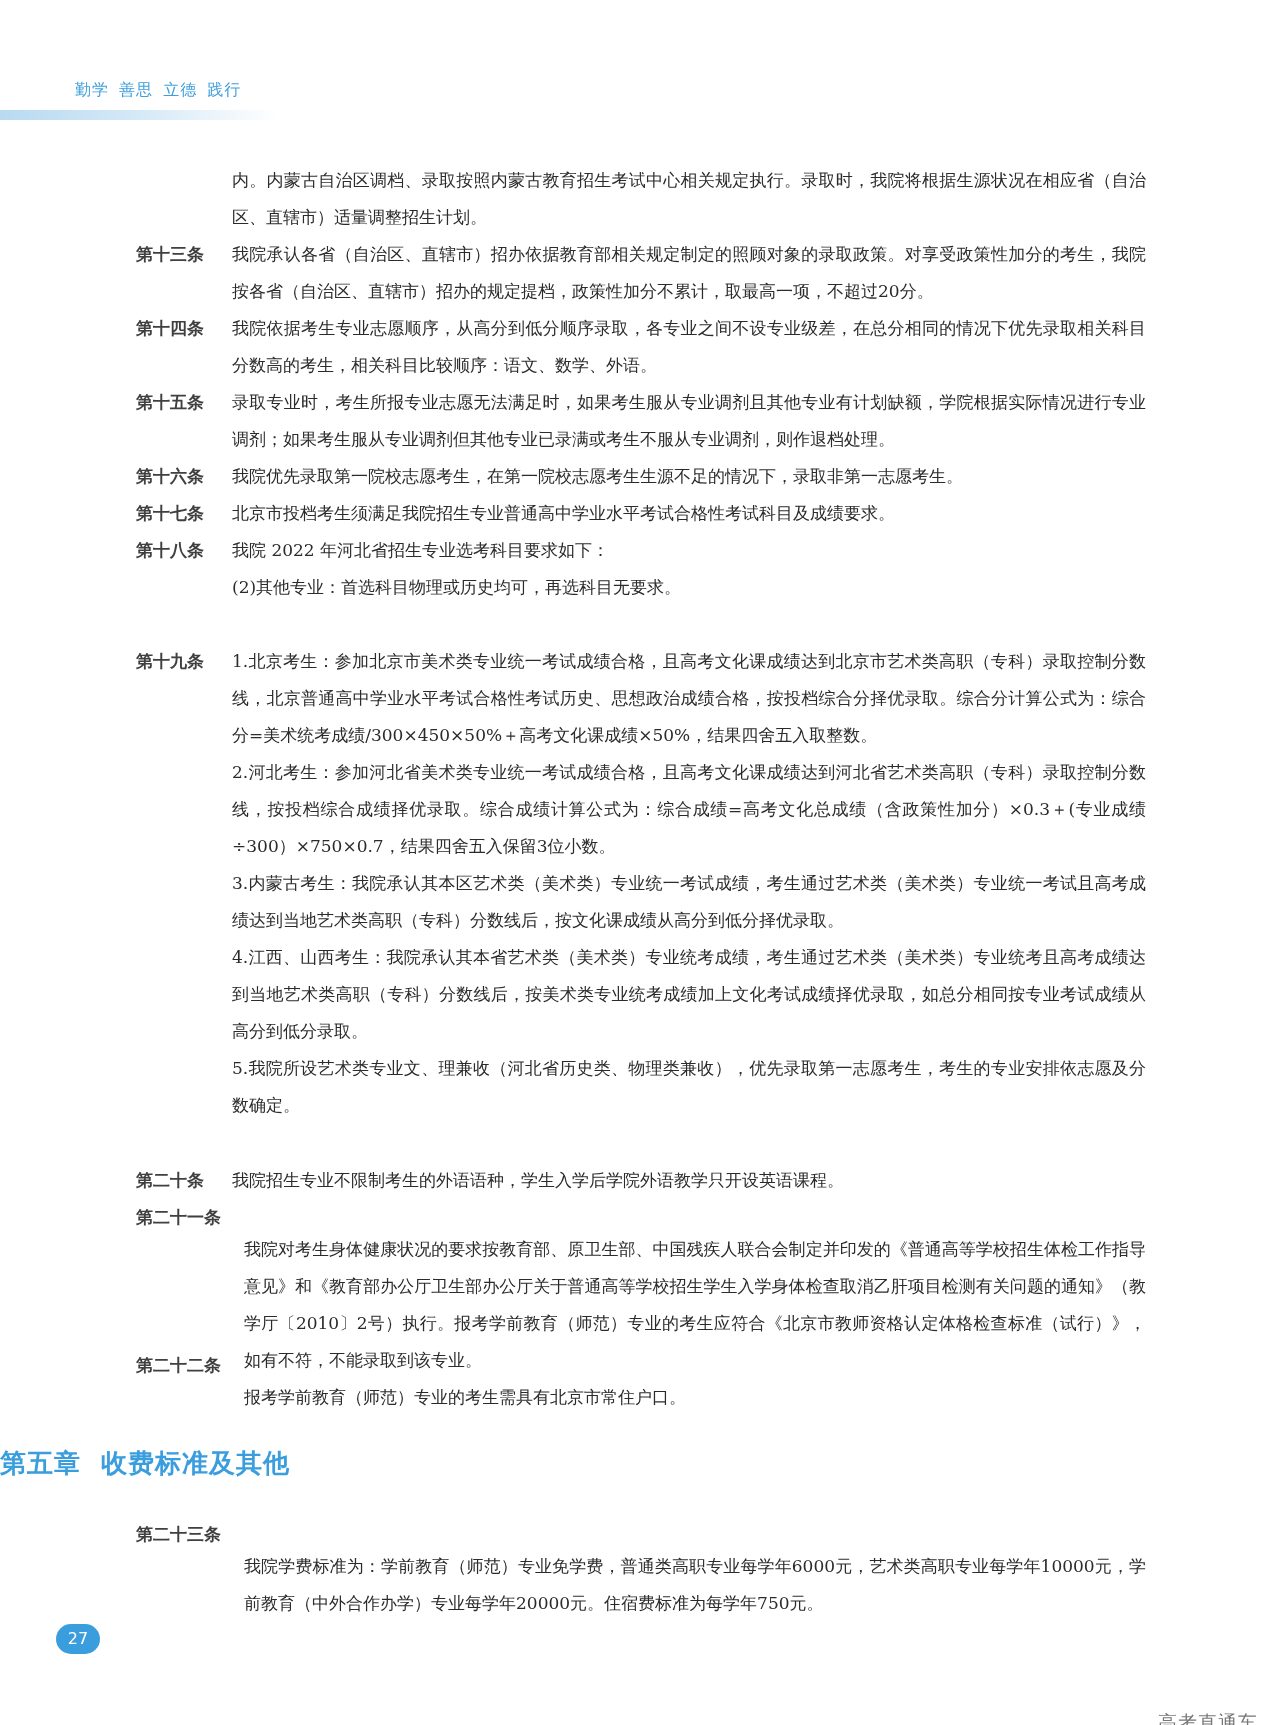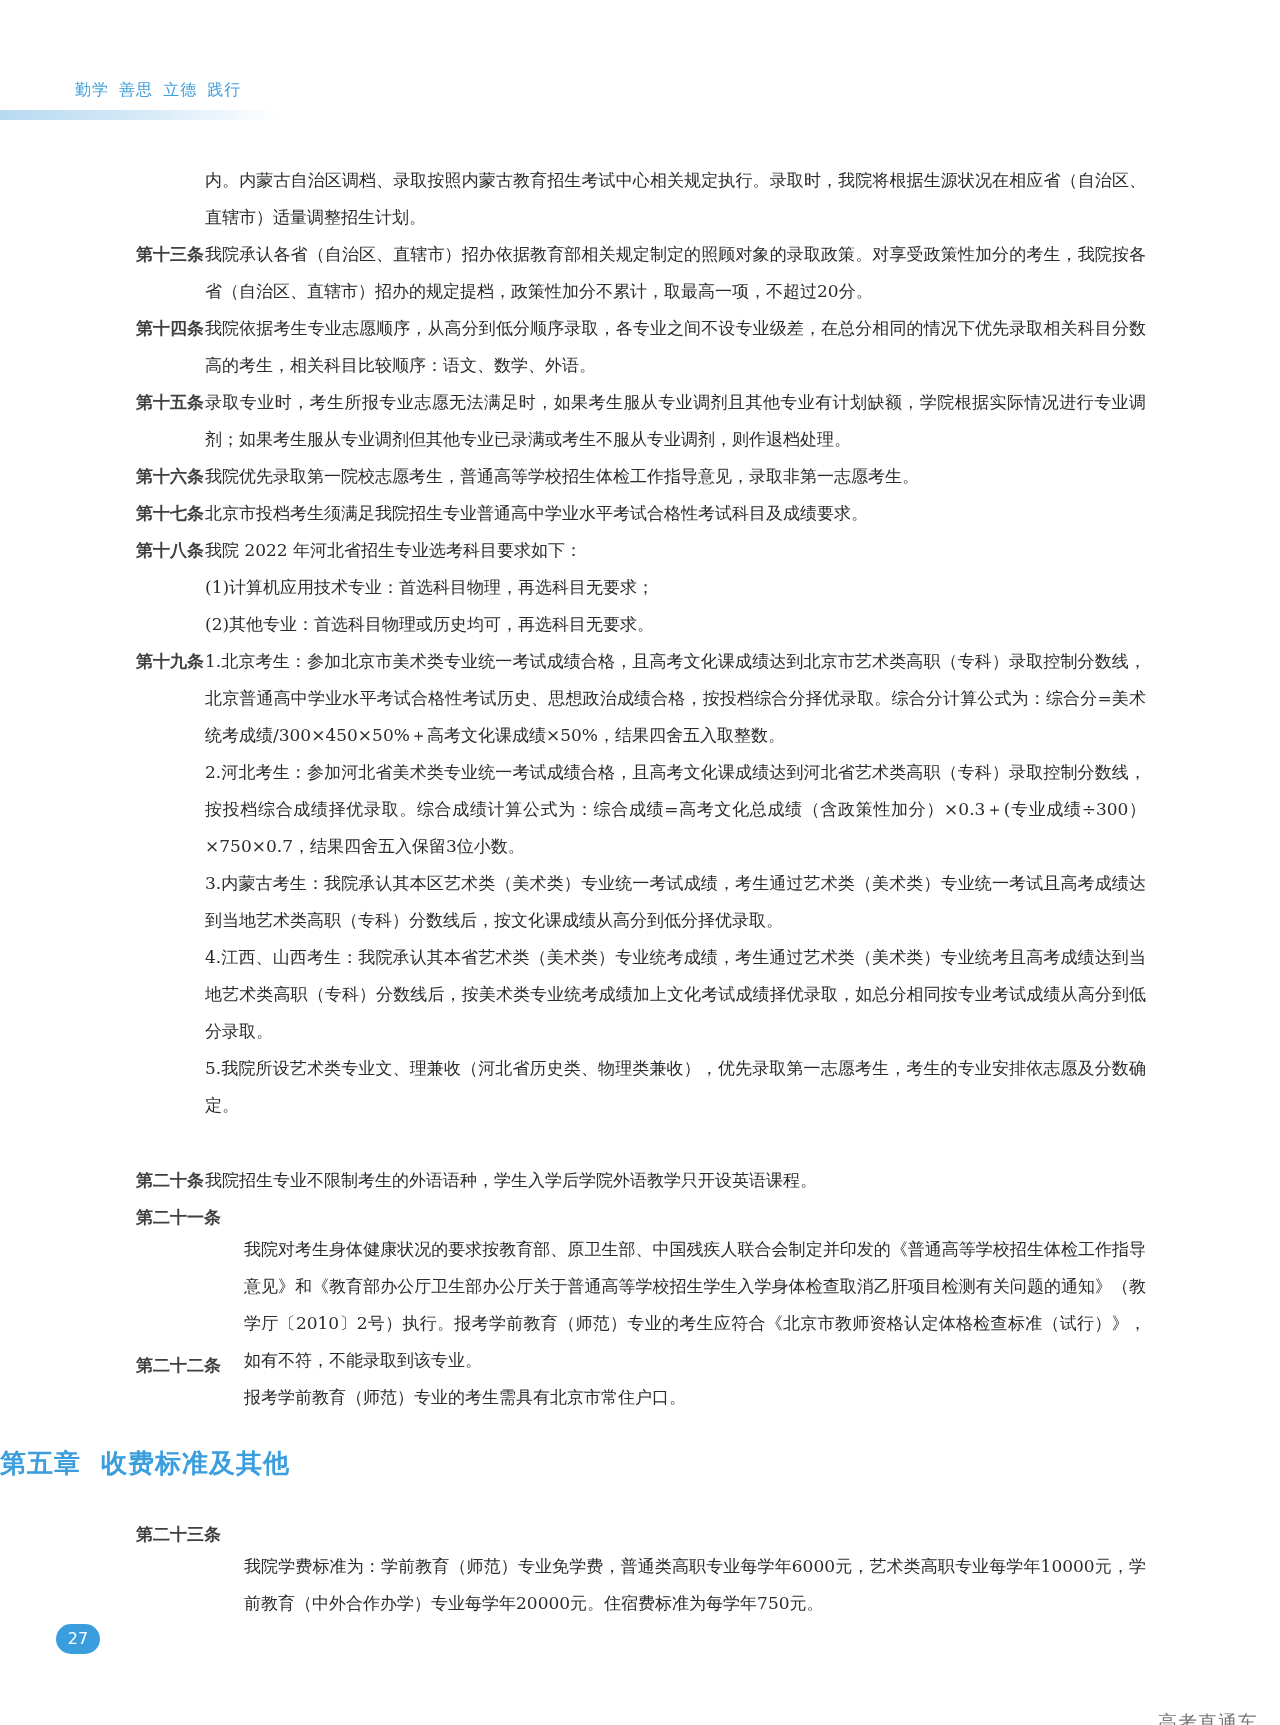--- a/index.html
+++ b/index.html
@@ -51,21 +51,21 @@
     position: absolute;
     left: 0;
     top: 0;
     font-family: "DejaVu Sans", "Liberation Sans", sans-serif;
     font-weight: bold;
     color: #404040;
     font-size: 17px;
     white-space: nowrap;
   }
   .article-body {
-    margin-left: 69px;
+    margin-left: 96px;
     text-align: justify;
   }
   .article-body.wide {
     margin-left: 108px;
     margin-top: 32px;
   }
   .sub-item {
     display: block;
     text-align: justify;
   }
@@ -131,33 +131,32 @@
     <div class="article-body">我院依据考生专业志愿顺序，从高分到低分顺序录取，各专业之间不设专业级差，在总分相同的情况下优先录取相关科目分数高的考生，相关科目比较顺序：语文、数学、外语。</div>
   </div>
 
   <div class="para" style="top:384px;">
     <span class="article-label">第十五条</span>
     <div class="article-body">录取专业时，考生所报专业志愿无法满足时，如果考生服从专业调剂且其他专业有计划缺额，学院根据实际情况进行专业调剂；如果考生服从专业调剂但其他专业已录满或考生不服从专业调剂，则作退档处理。</div>
   </div>
 
   <div class="para" style="top:458px;">
     <span class="article-label">第十六条</span>
-    <div class="article-body">我院优先录取第一院校志愿考生，普通高等学校招生体检工作指导意见，录取非第一志愿考生。</div>
+    <div class="article-body">我院优先录取第一院校志愿考生，在第一院校志愿考生生源不足的情况下，录取非第一志愿考生。</div>
   </div>
 
   <div class="para" style="top:495px;">
     <span class="article-label">第十七条</span>
     <div class="article-body">北京市投档考生须满足我院招生专业普通高中学业水平考试合格性考试科目及成绩要求。</div>
   </div>
 
   <div class="para" style="top:532px;">
     <span class="article-label">第十八条</span>
     <div class="article-body">
       <span class="sub-item">我院 2022 年河北省招生专业选考科目要求如下：</span>
-      <span class="sub-item">(1)计算机应用技术专业：首选科目物理，再选科目无要求；</span>
       <span class="sub-item">(2)其他专业：首选科目物理或历史均可，再选科目无要求。</span>
     </div>
   </div>
 
   <div class="para" style="top:643px;">
     <span class="article-label">第十九条</span>
     <div class="article-body">
       <span class="sub-item">1.北京考生：参加北京市美术类专业统一考试成绩合格，且高考文化课成绩达到北京市艺术类高职（专科）录取控制分数线，北京普通高中学业水平考试合格性考试历史、思想政治成绩合格，按投档综合分择优录取。综合分计算公式为：综合分=美术统考成绩/300×450×50%＋高考文化课成绩×50%，结果四舍五入取整数。</span>
       <span class="sub-item">2.河北考生：参加河北省美术类专业统一考试成绩合格，且高考文化课成绩达到河北省艺术类高职（专科）录取控制分数线，按投档综合成绩择优录取。综合成绩计算公式为：综合成绩=高考文化总成绩（含政策性加分）×0.3＋(专业成绩÷300）×750×0.7，结果四舍五入保留3位小数。</span>
       <span class="sub-item">3.内蒙古考生：我院承认其本区艺术类（美术类）专业统一考试成绩，考生通过艺术类（美术类）专业统一考试且高考成绩达到当地艺术类高职（专科）分数线后，按文化课成绩从高分到低分择优录取。</span>

